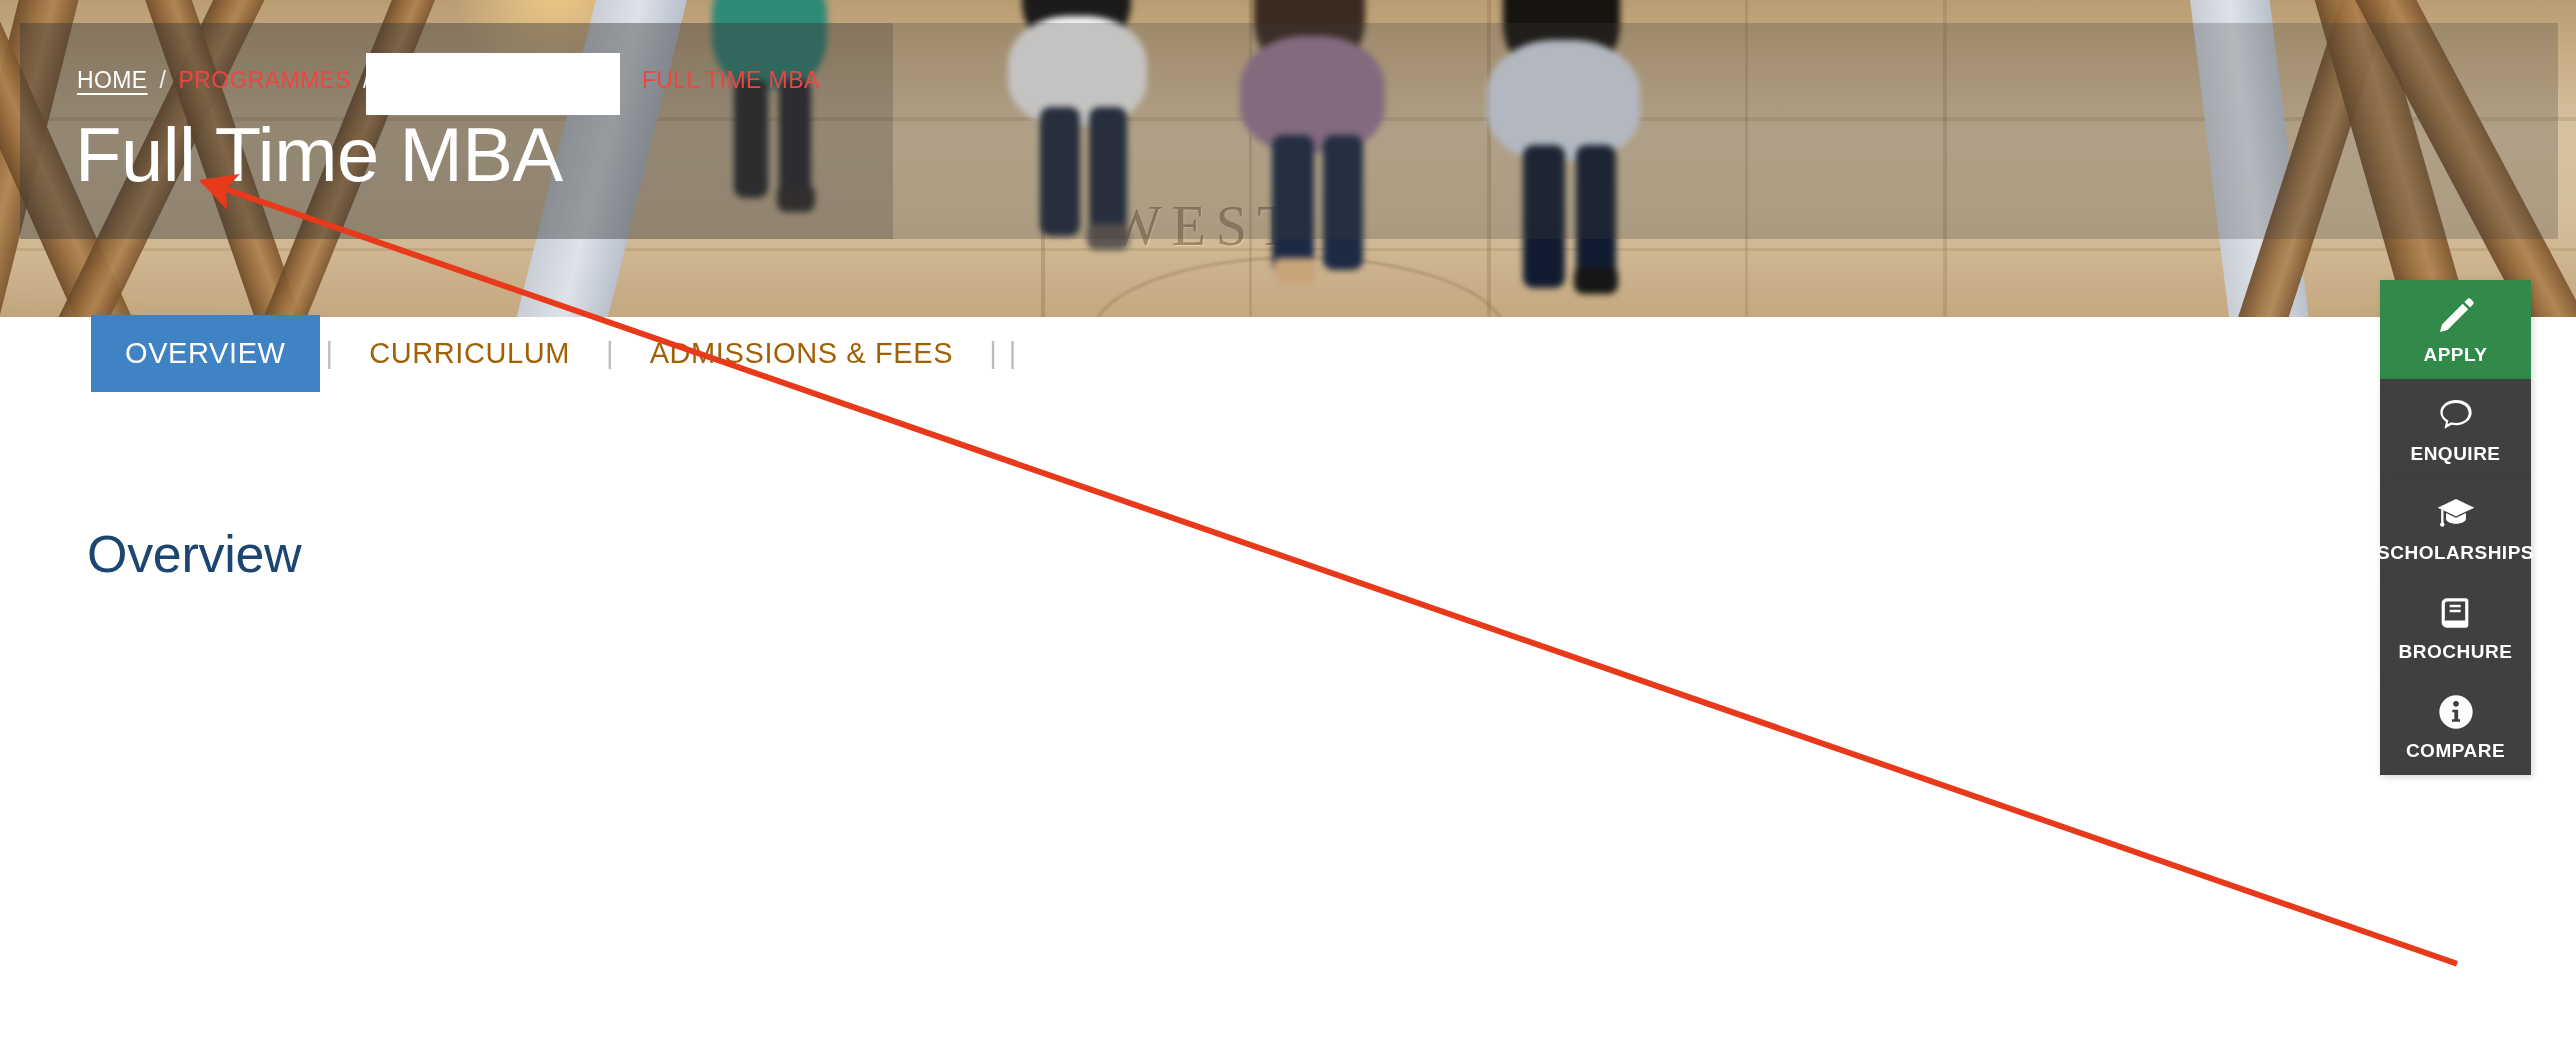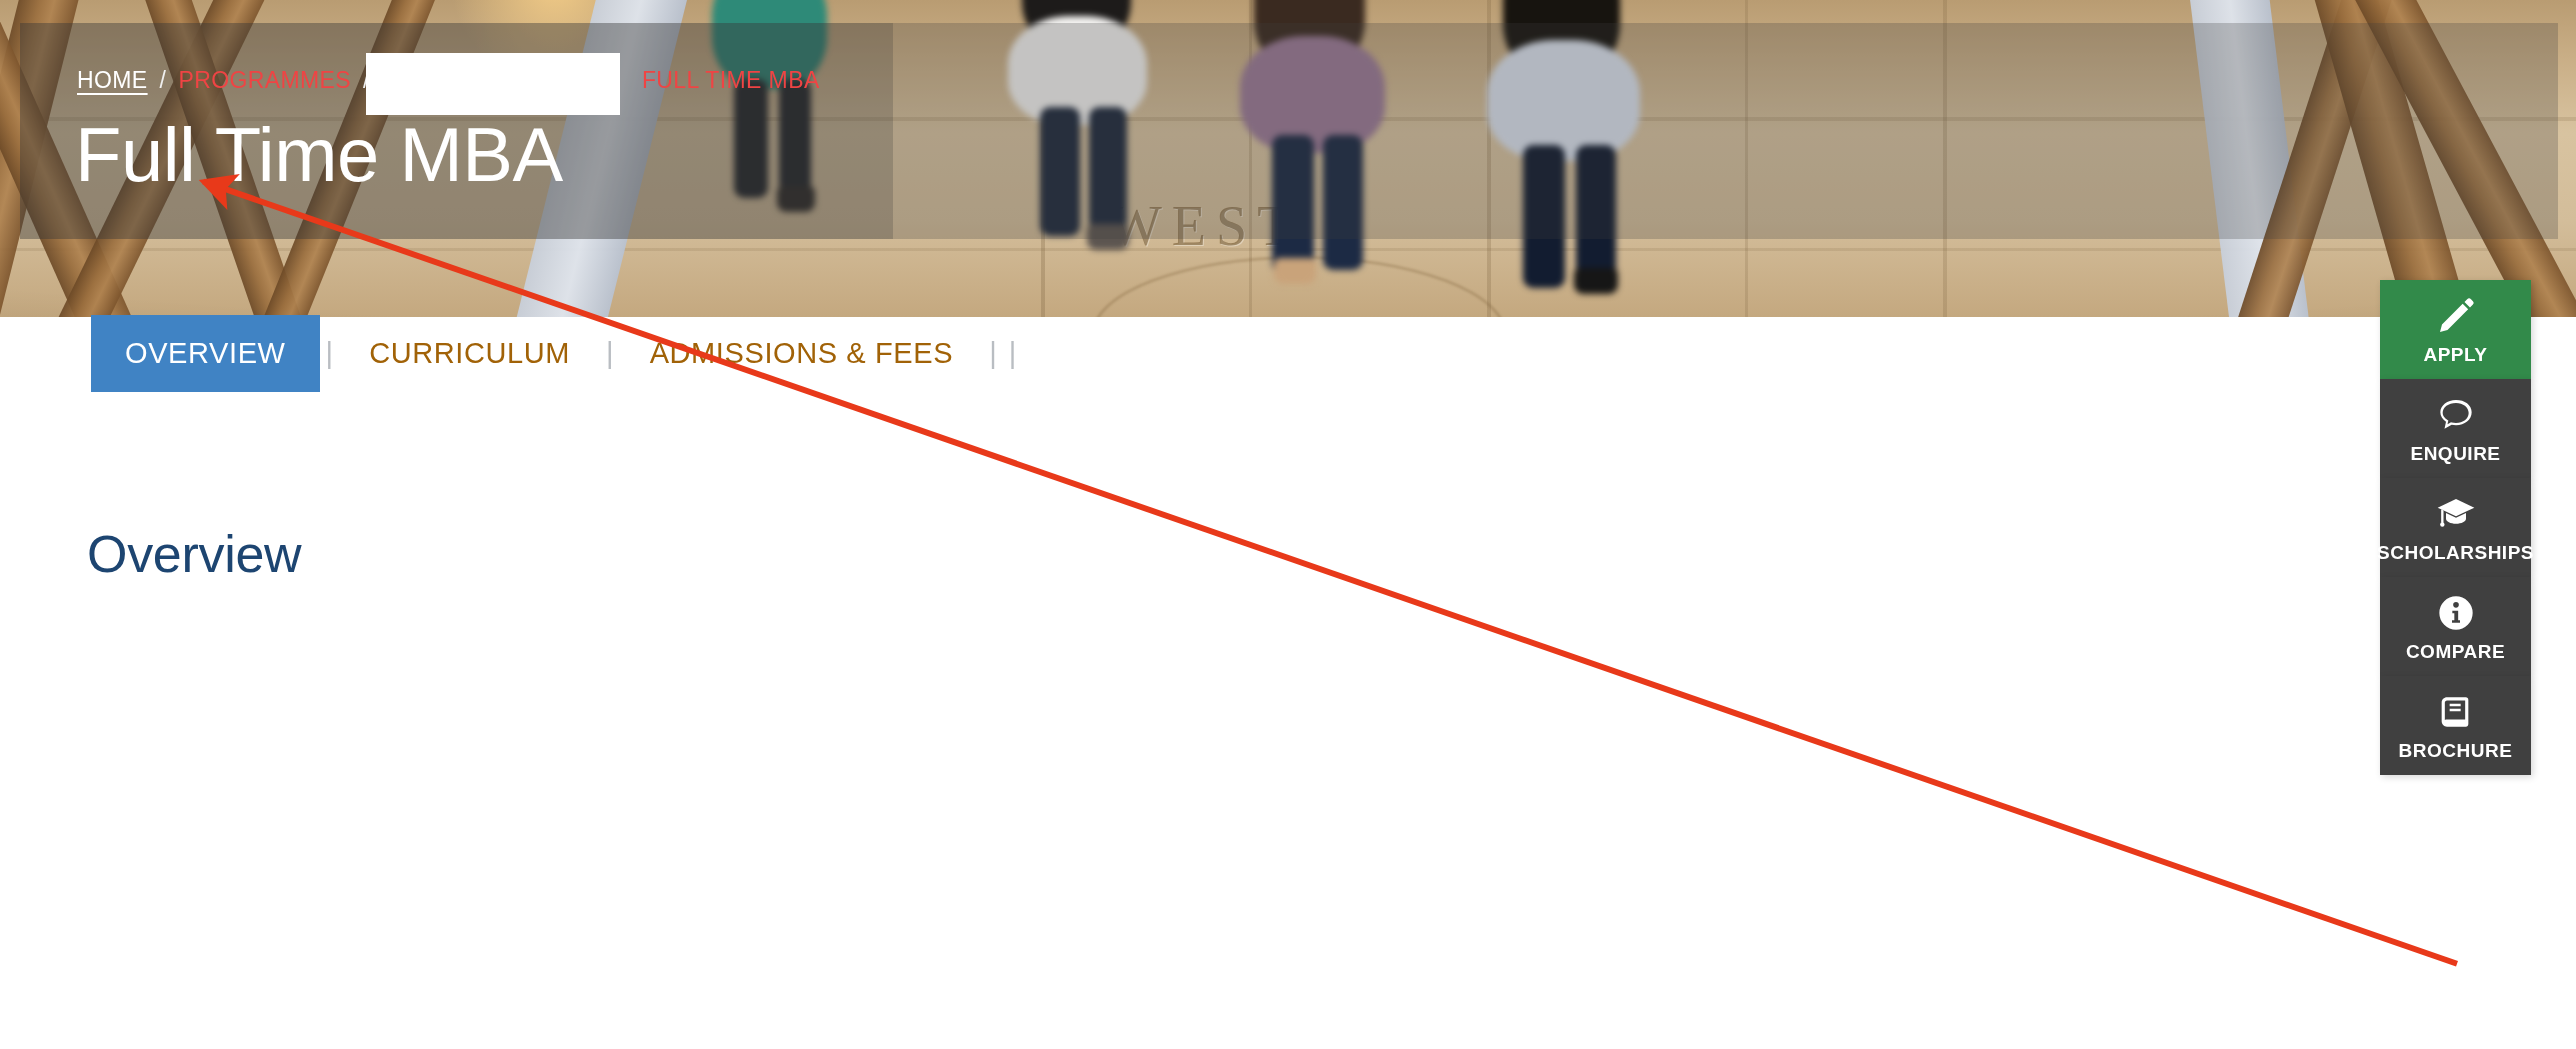--- a/index.html
+++ b/index.html
@@ -402,34 +402,34 @@
           <path d="M3.1 9.2v7.6c0 .4.3.7.7.7s.7-.3.7-.7V9.9z"></path>
           <circle cx="3.8" cy="18.3" r="1.3"></circle>
         </svg>
       </span>
       <span class="rail-label">SCHOLARSHIPS</span>
     </div>
 
     <div class="rail-btn">
       <span class="rail-icon">
         <svg viewBox="0 0 24 24" aria-hidden="true">
-          <path d="M12 2a10 10 0 1 0 0 20 10 10 0 0 0 0-20zm0 3.4a1.7 1.7 0 1 1 0 3.4 1.7 1.7 0 0 1 0-3.4zm2.4 12.4H9.6v-1.5h1.4v-4.2H9.8v-1.5h3.5v5.7h1.1z"></path>
-        </svg>
-      </span>
-      <span class="rail-label">COMPARE</span>
-    </div>
-
-    <div class="rail-btn">
-      <span class="rail-icon">
-        <svg viewBox="0 0 24 24" aria-hidden="true">
           <path d="M6.6 3.2h11.3c.9 0 1.5.7 1.5 1.6v14.4c0 .9-.6 1.6-1.5 1.6H6.6c-1.8 0-3.2-1.4-3.2-3.2V6.4c0-1.8 1.4-3.2 3.2-3.2zm0 1.9c-.7 0-1.3.6-1.3 1.3v10.4c.4-.2.8-.3 1.3-.3h10.9V5.1z"></path>
           <path d="M8.2 7.0h6.6v1.6H8.2z M8.2 10.0h6.6v1.6H8.2z"></path>
         </svg>
       </span>
       <span class="rail-label">BROCHURE</span>
+    </div>
+
+    <div class="rail-btn">
+      <span class="rail-icon">
+        <svg viewBox="0 0 24 24" aria-hidden="true">
+          <path d="M12 2a10 10 0 1 0 0 20 10 10 0 0 0 0-20zm0 3.4a1.7 1.7 0 1 1 0 3.4 1.7 1.7 0 0 1 0-3.4zm2.4 12.4H9.6v-1.5h1.4v-4.2H9.8v-1.5h3.5v5.7h1.1z"></path>
+        </svg>
+      </span>
+      <span class="rail-label">COMPARE</span>
     </div>
   </div>
 
   <svg class="annotation" viewBox="0 0 2598 1058" preserveAspectRatio="none">
     <defs>
       <marker id="arrowHead" markerWidth="7" markerHeight="7" refX="5.6" refY="3.5" orient="auto" markerUnits="strokeWidth">
         <path d="M6.4,3.5 L0.2,0.3 L1.6,3.5 L0.2,6.7 Z" fill="#e8391a"></path>
       </marker>
     </defs>
     <line x1="2478" y1="972" x2="205" y2="183" stroke="#e8391a" stroke-width="6" marker-end="url(#arrowHead)"></line>

